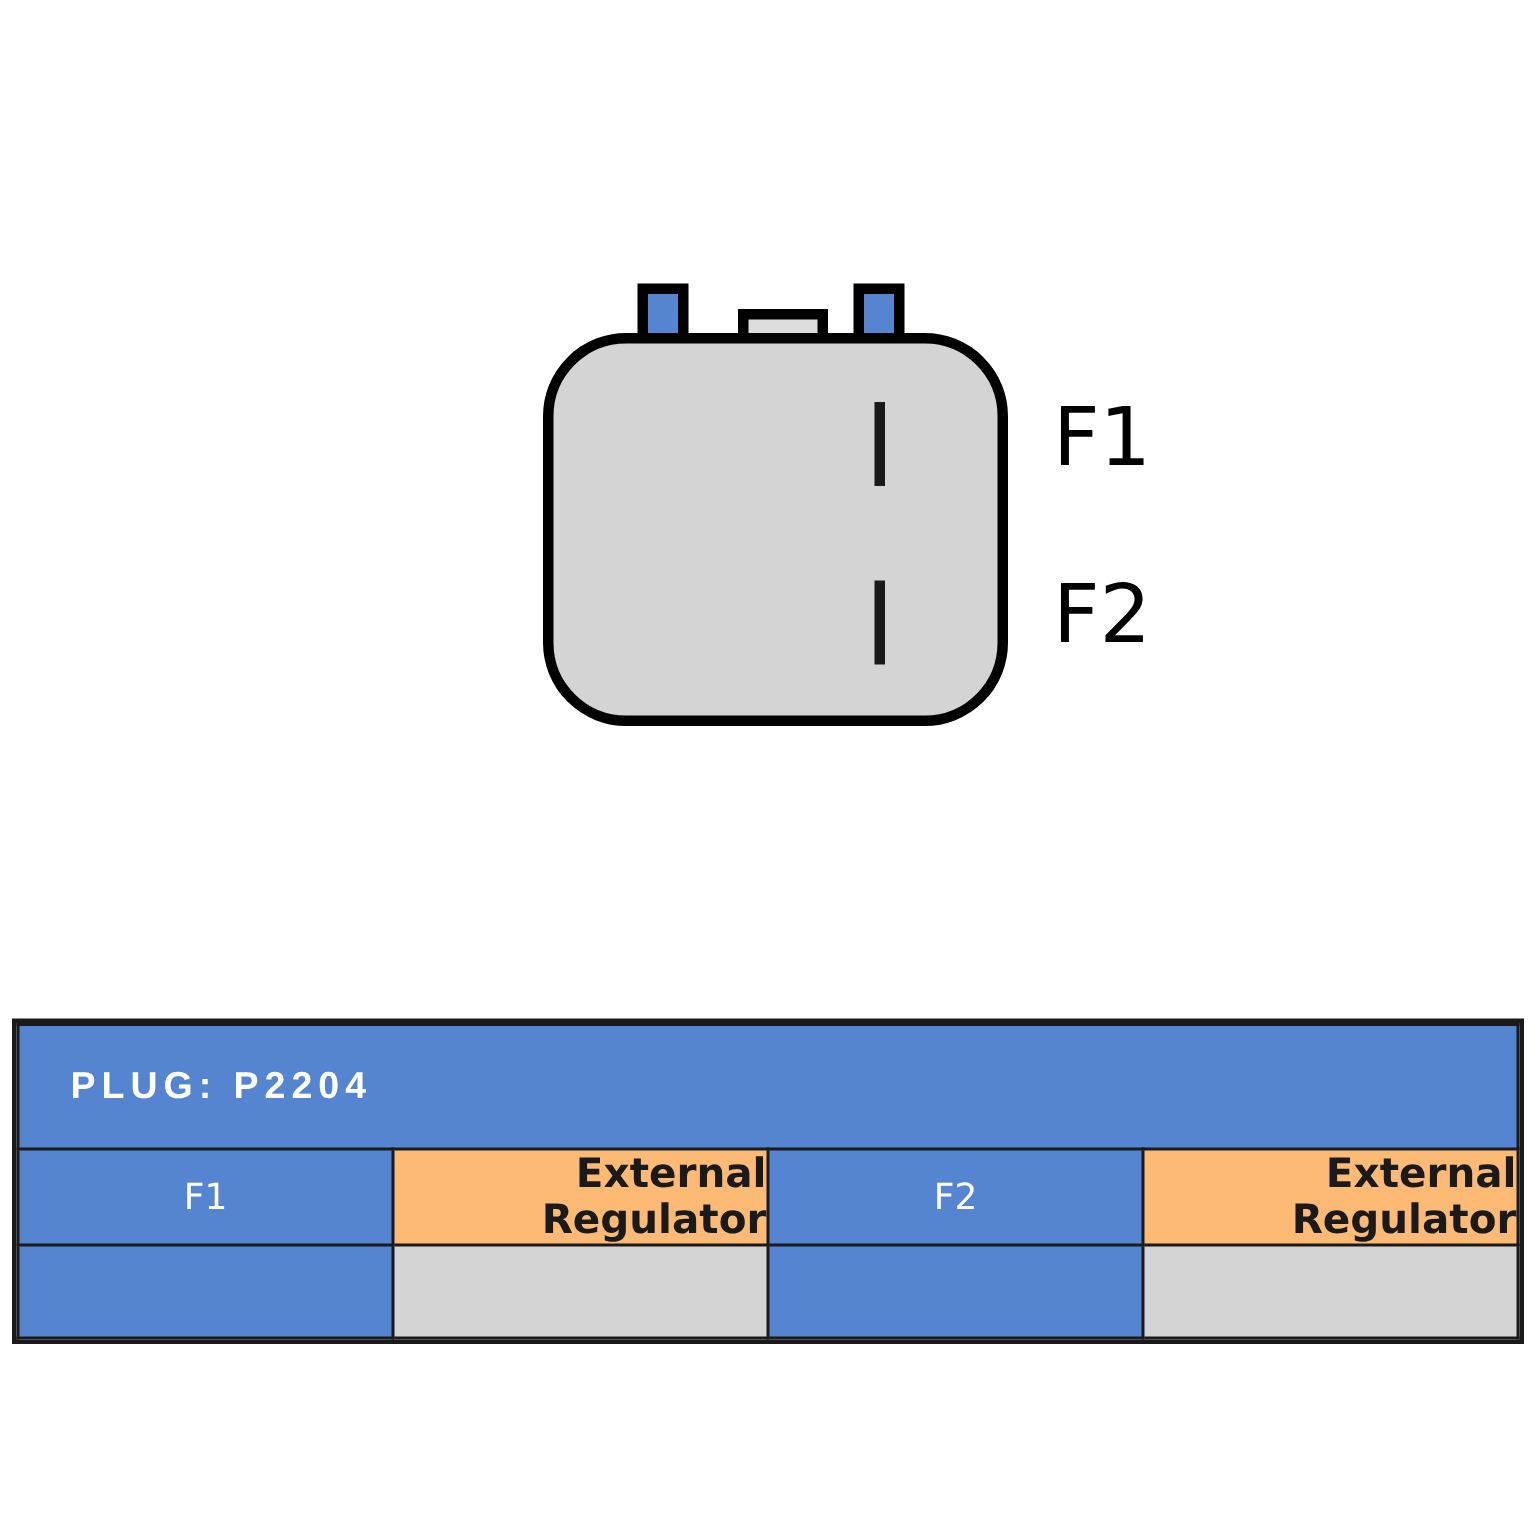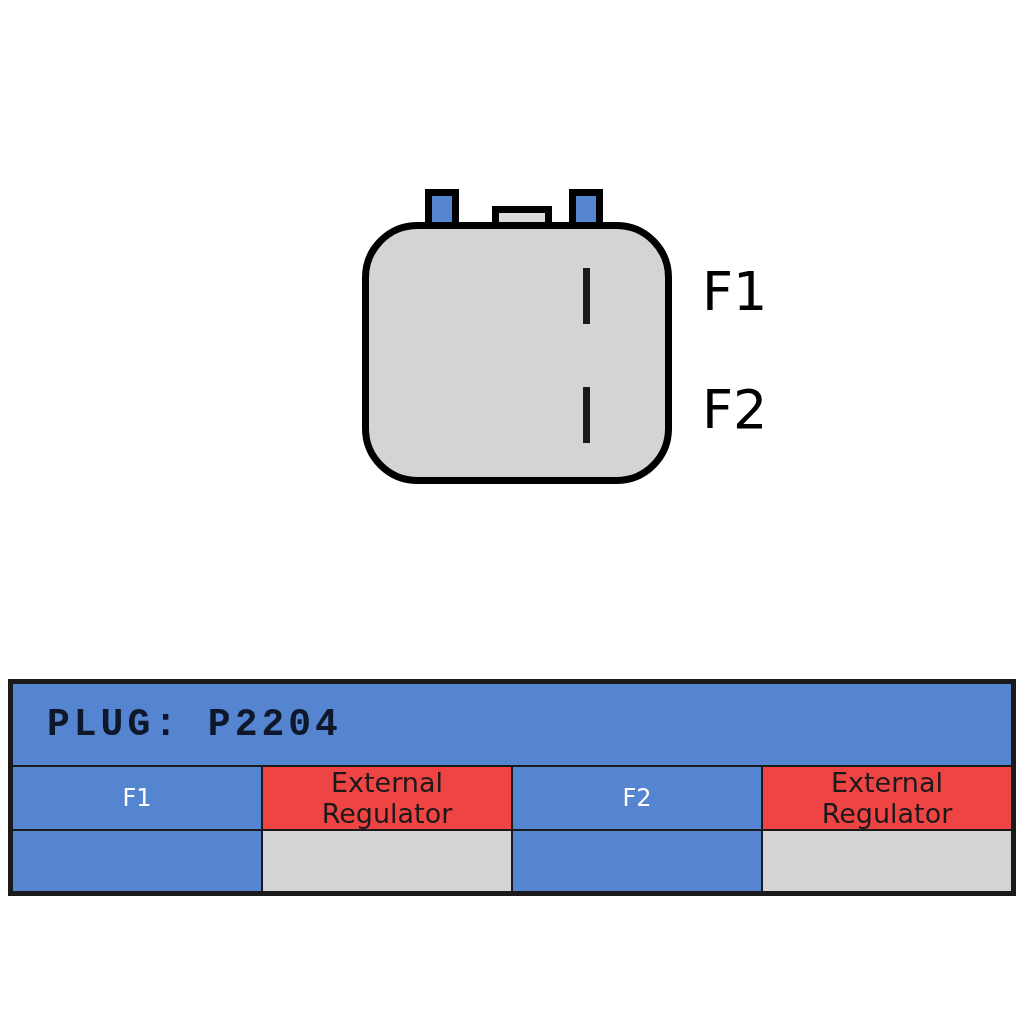--- a/index.html
+++ b/index.html
@@ -63,43 +63,44 @@
     padding: 0;
     vertical-align: middle;
     box-sizing: border-box;
   }
   .plug-header-cell {
     background: #5585D0;
     height: 83px;
     padding-left: 34px !important;
   }
   .plug-header-text {
-    font-family: Liberation Mono, monospace;
-    font-size: 38px;
+    font-family: Liberation Sans, sans-serif;
+    font-size: 25px;
     font-weight: bold;
-    color: #0f172a;
+    color: #ffffff;
     letter-spacing: 4px;
     white-space: nowrap;
   }
   .pin-cell {
     background: #5585D0;
     width: 122px;
     height: 61px;
     text-align: center;
   }
   .pin-cell-text {
     font-family: "DejaVu Sans", sans-serif;
     font-size: 24px;
     font-weight: normal;
     color: #ffffff;
   }
   .desc-cell {
-    background: #ef4444;
+    background: #fdba74;
     height: 61px;
-    text-align: center;
+    text-align: right;
+    font-weight: bold;
   }
   .desc-cell-text {
     font-family: "DejaVu Sans", sans-serif;
     font-size: 27px;
     color: #1a1a1a;
   }
   .empty-pin-cell {
     background: #5585D0;
     height: 62px;
   }

